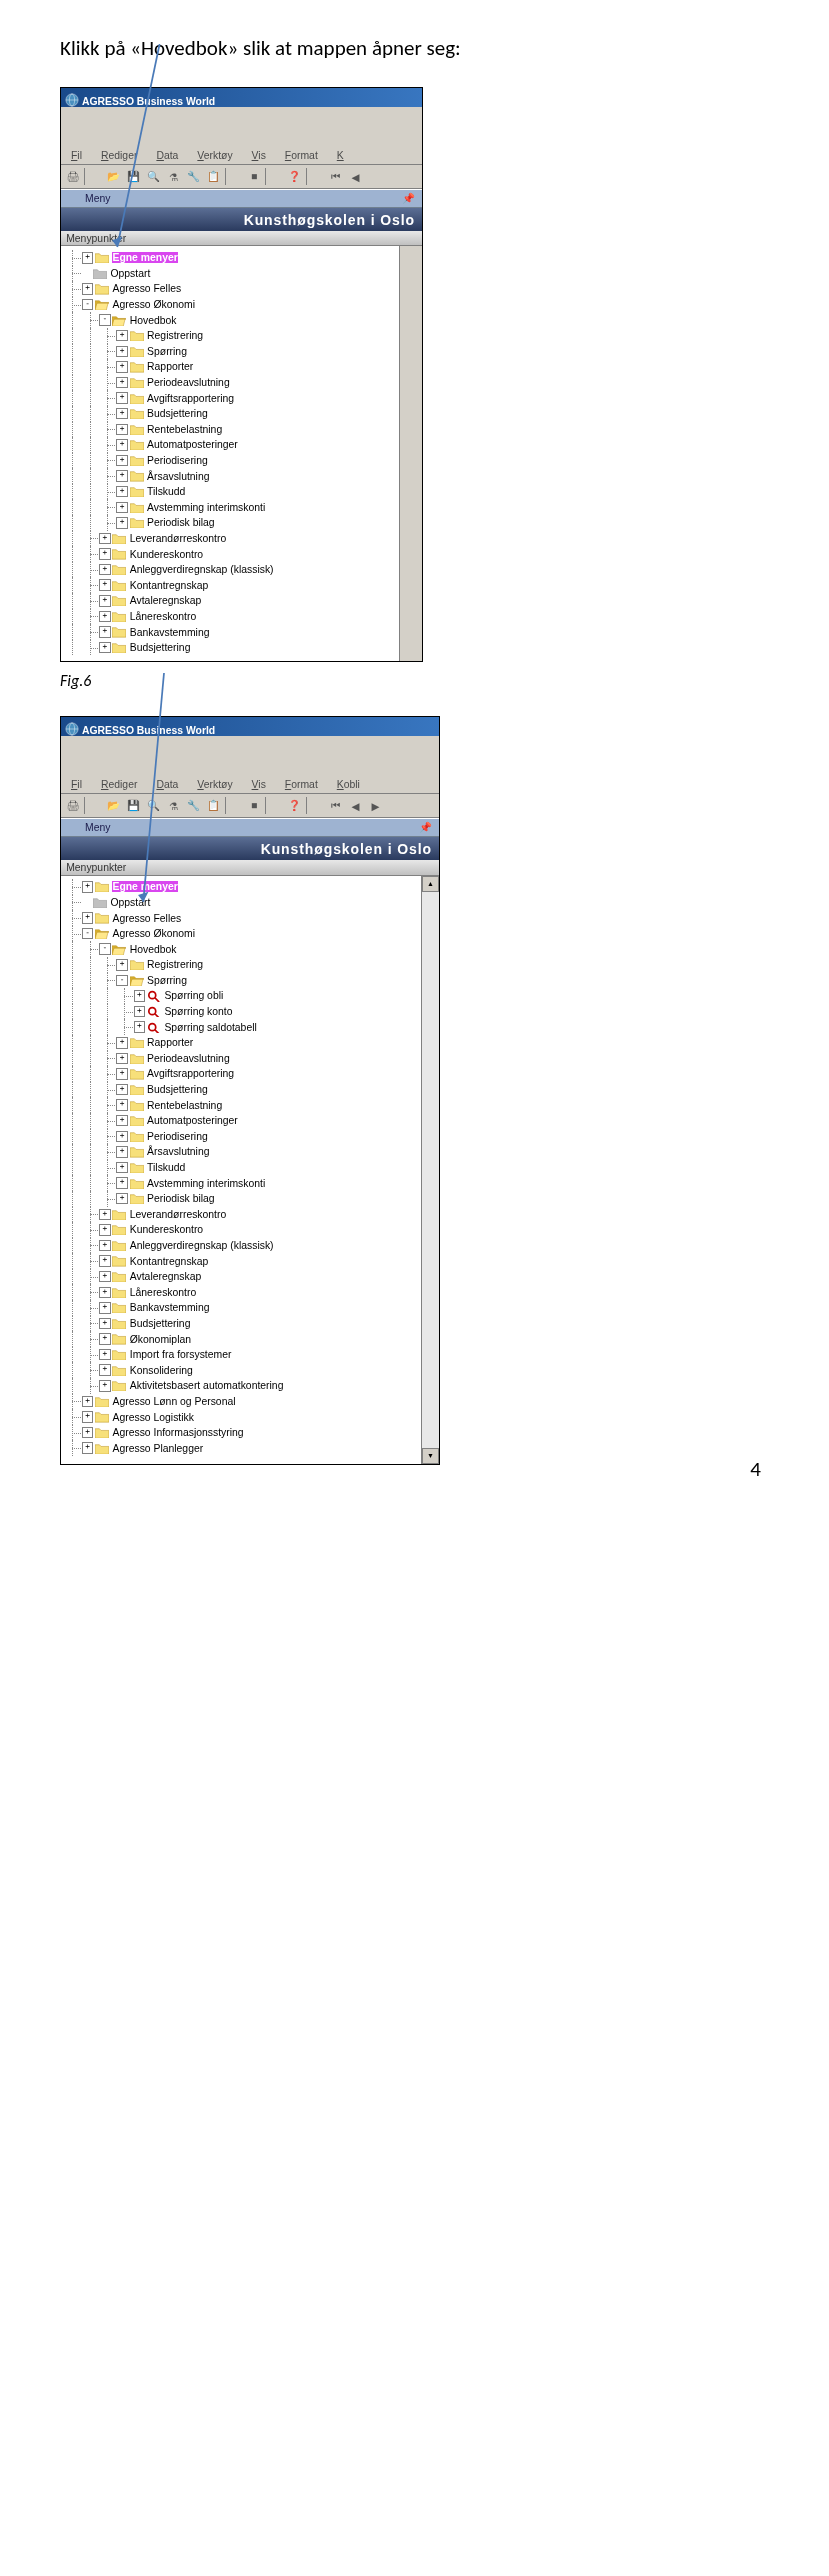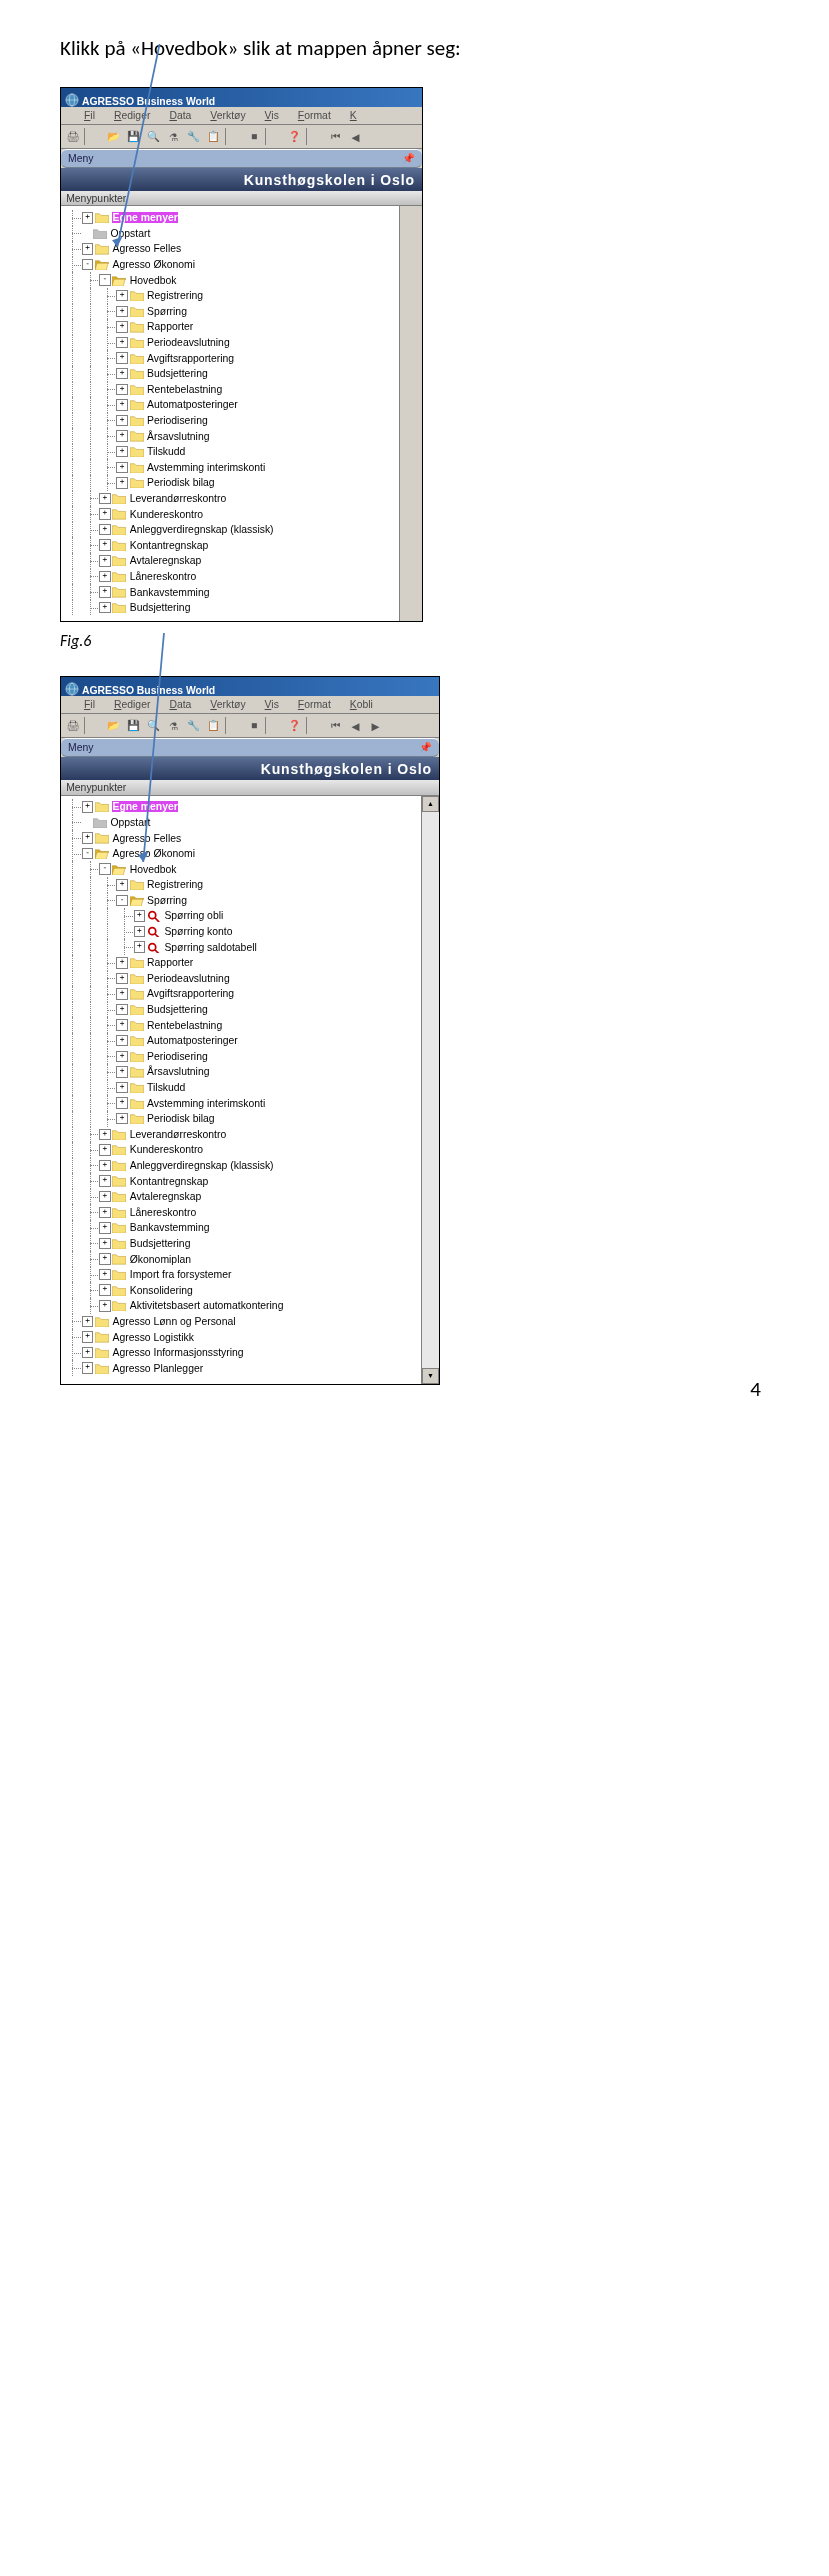--- a/index.html
+++ b/index.html
@@ -3,25 +3,25 @@
 <meta charset="utf-8">
 <style>
   body{margin:0;font-family:Verdana,Tahoma,Arial,sans-serif;font-size:10.4px;background:#fff;color:#000;}
   .page{width:830px;padding:35px 60px 35px 60px;box-sizing:border-box;position:relative;}
   .instruction{font-size:21px;font-family:"Calibri",Arial,sans-serif;color:#000;margin:0 0 26px 0;}
   .fig-caption{font-size:16px;font-style:italic;font-family:"Calibri",Arial,sans-serif;margin:8.6px 0 26px 0;}
   .page-num{position:absolute;bottom:26px;right:69px;font-size:21px;font-family:"Calibri",Arial;}
   .app-frame{border:0.9px solid #000;width:363px;background:#d4d0c8;box-sizing:border-box;margin-bottom:8.6px;}
   .titlebar{background:linear-gradient(to right,#1a4a8a,#3876c0);color:#fff;font-weight:bold;font-size:10.4px;display:flex;align-items:flex-end;height:19px;padding:0 3.5px;}
   .titlebar .globe{width:14px;height:14px;margin-right:3.5px;display:inline-block;}
-  .menubar{background:#d4d0c8;border-bottom:0.9px solid #808080;height:17.3px;display:flex;align-items:center;padding-left:23px;color:#4a4a4a;}
+  .menubar{background:#d4d0c8;border-bottom:0.9px solid #808080;height:17.3px;display:flex;align-items:center;padding-left:10px;color:#4a4a4a;margin-top:40px;}
   .menubar span{margin-right:19px;}
   .toolbar{background:#d4d0c8;height:22.5px;display:flex;align-items:center;padding-left:3.5px;border-bottom:0.9px solid #808080;}
   .toolbar .tb-icon{width:17.3px;height:17.3px;margin-right:2.6px;display:flex;align-items:center;justify-content:center;color:#555;}
-  .meny-tab{background:#9eb3d1;height:17.3px;border-top:0.9px solid #fff;border-bottom:0.9px solid #708090;padding-left:7px;color:#1a1a4a;display:flex;align-items:center;font-size:10.4px;border-radius:6px;}
+  .meny-tab{background:#9eb3d1;height:17.3px;border-top:0.9px solid #fff;border-bottom:0.9px solid #708090;padding-left:24px;color:#1a1a4a;display:flex;align-items:center;font-size:10.4px;}
   .meny-tab .pin{margin-left:auto;margin-right:7px;}
   .org-bar{background:linear-gradient(to bottom,#5b6e94,#2a3a5e);color:#fff;font-weight:bold;font-size:14px;padding:3.5px 7px;letter-spacing:0.9px;text-align:right;}
   .menupkt{background:linear-gradient(to bottom,#e8e8e8,#c0c0c0);border-bottom:0.9px solid #808080;padding:1.7px 5.2px;color:#333;}
   .tree-area{background:#fff;height:var(--tree-h,415px);overflow:hidden;position:relative;}
   .right-gray{position:absolute;top:0;right:0;bottom:0;width:22.5px;background:#d4d0c8;border-left:0.9px solid #808080;}
   .scroll-btn{height:14px;background:#d4d0c8;border:0.9px solid #808080;font-size:7px;display:flex;align-items:center;justify-content:center;}
   .tree{padding:3.5px 0 0 3.5px;}
   .node{display:flex;align-items:center;height:15.6px;white-space:nowrap;}
   .ind{display:inline-block;width:17.3px;height:15.6px;position:relative;}
   .ind .vline{position:absolute;left:7.8px;top:0;bottom:0;border-left:0.9px dotted #888;}

